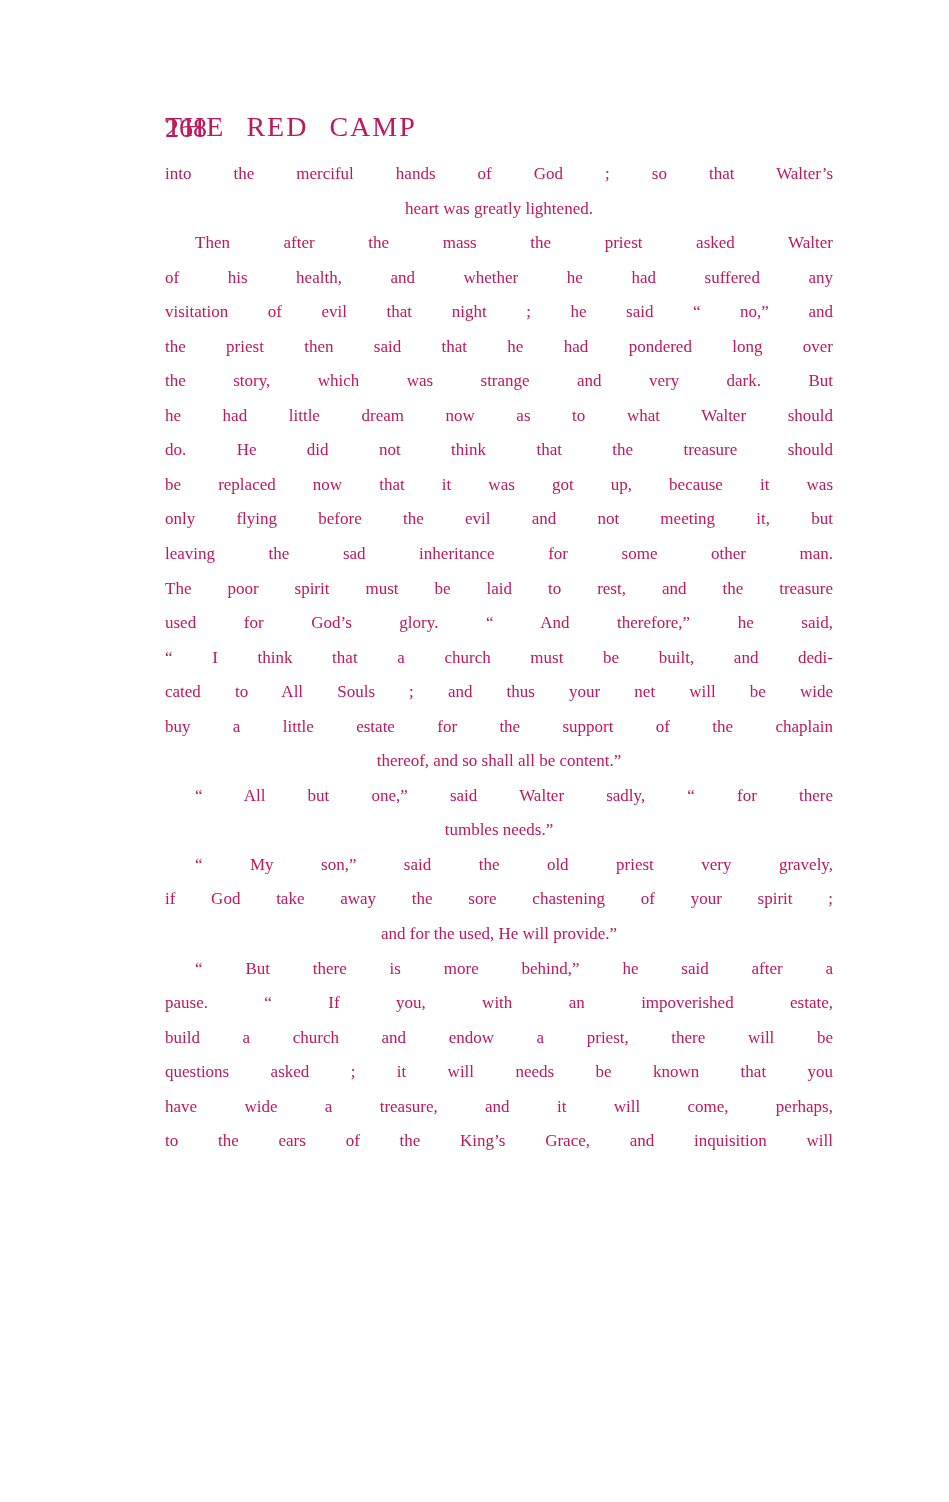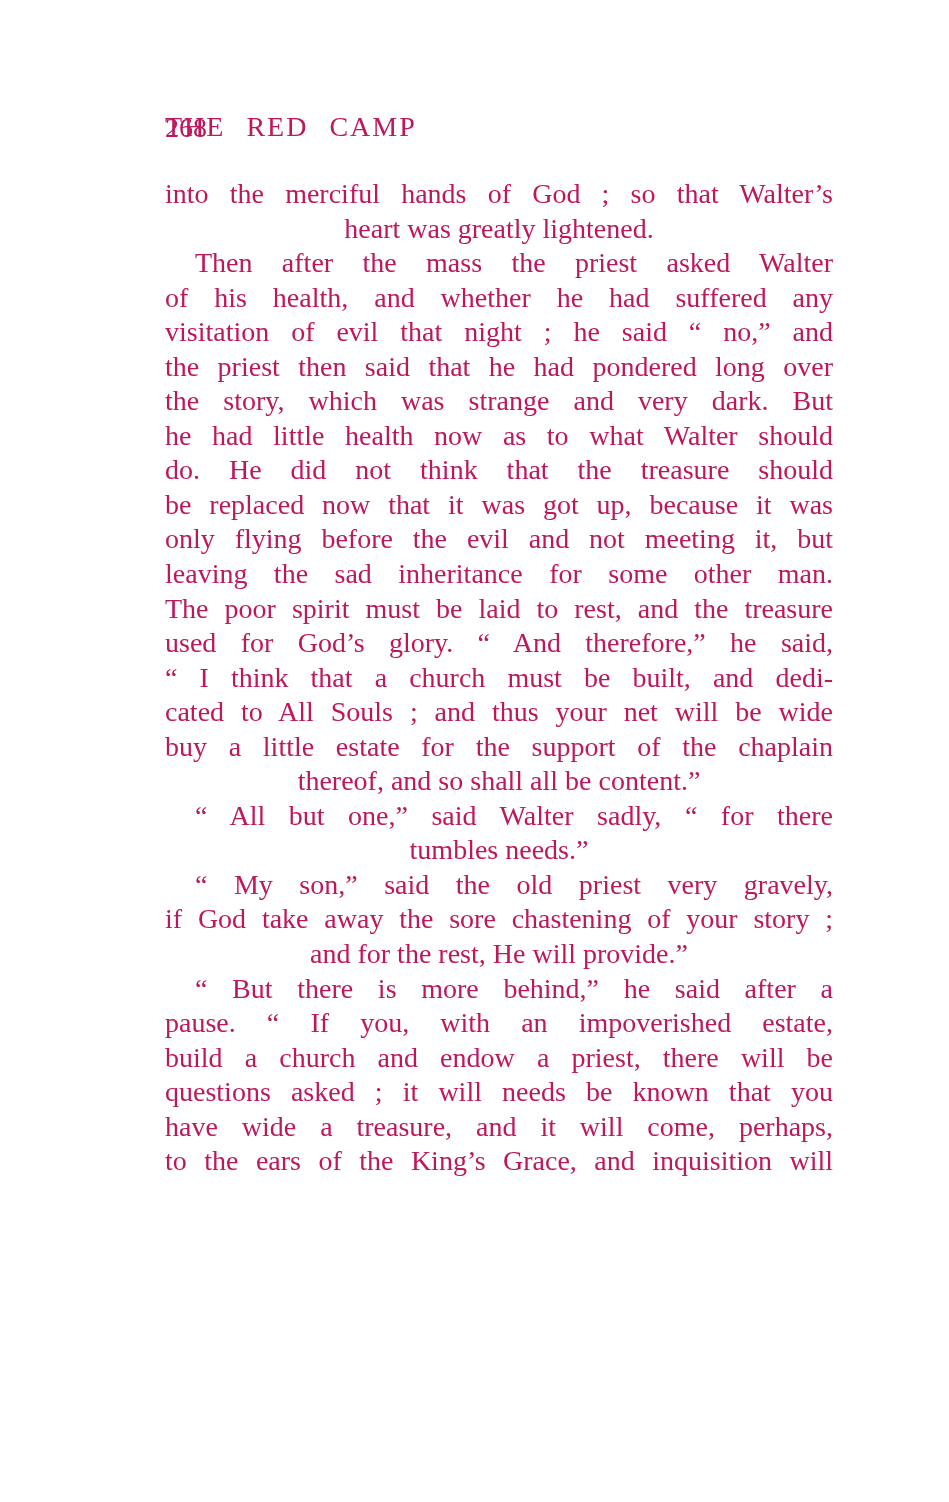--- a/index.html
+++ b/index.html
@@ -27,23 +27,23 @@
     top: 1px;
   }
   .title {
     display: block;
     letter-spacing: 2px;
     word-spacing: 12px;
   }
   .body {
     position: absolute;
     left: 165px;
-    top: 177px;
+    top: 157px;
     width: 668px;
-    font-size: 28px;
+    font-size: 17px;
     line-height: 34.55px;
   }
   .line {
     text-align: justify;
     text-align-last: justify;
     height: 34.55px;
     overflow: visible;
   }
   .line.end {
     text-align: center;
@@ -62,36 +62,36 @@
     <span class="title">THE RED CAMP</span>
   </header>
   <main class="body">
     <div class="line">into the merciful hands of God ; so that Walter’s</div>
     <div class="line end">heart was greatly lightened.</div>
     <div class="line indent">Then after the mass the priest asked Walter</div>
     <div class="line">of his health, and whether he had suffered any</div>
     <div class="line">visitation of evil that night ; he said “ no,” and</div>
     <div class="line">the priest then said that he had pondered long over</div>
     <div class="line">the story, which was strange and very dark. But</div>
-    <div class="line">he had little health now as to what Walter should</div>
+    <div class="line">he had little dream now as to what Walter should</div>
     <div class="line">do. He did not think that the treasure should</div>
     <div class="line">be replaced now that it was got up, because it was</div>
     <div class="line">only flying before the evil and not meeting it, but</div>
     <div class="line">leaving the sad inheritance for some other man.</div>
     <div class="line">The poor spirit must be laid to rest, and the treasure</div>
     <div class="line">used for God’s glory. “ And therefore,” he said,</div>
     <div class="line">“ I think that a church must be built, and dedi-</div>
     <div class="line">cated to All Souls ; and thus your net will be wide</div>
     <div class="line">buy a little estate for the support of the chaplain</div>
     <div class="line end">thereof, and so shall all be content.”</div>
     <div class="line indent">“ All but one,” said Walter sadly, “ for there</div>
     <div class="line end">tumbles needs.”</div>
     <div class="line indent">“ My son,” said the old priest very gravely,</div>
-    <div class="line">if God take away the sore chastening of your story ;</div>
-    <div class="line end">and for the rest, He will provide.”</div>
+    <div class="line">if God take away the sore chastening of your spirit ;</div>
+    <div class="line end">and for the used, He will provide.”</div>
     <div class="line indent">“ But there is more behind,” he said after a</div>
     <div class="line">pause. “ If you, with an impoverished estate,</div>
     <div class="line">build a church and endow a priest, there will be</div>
     <div class="line">questions asked ; it will needs be known that you</div>
     <div class="line">have wide a treasure, and it will come, perhaps,</div>
     <div class="line">to the ears of the King’s Grace, and inquisition will</div>
   </main>
 </div>
 
 </body></html>

